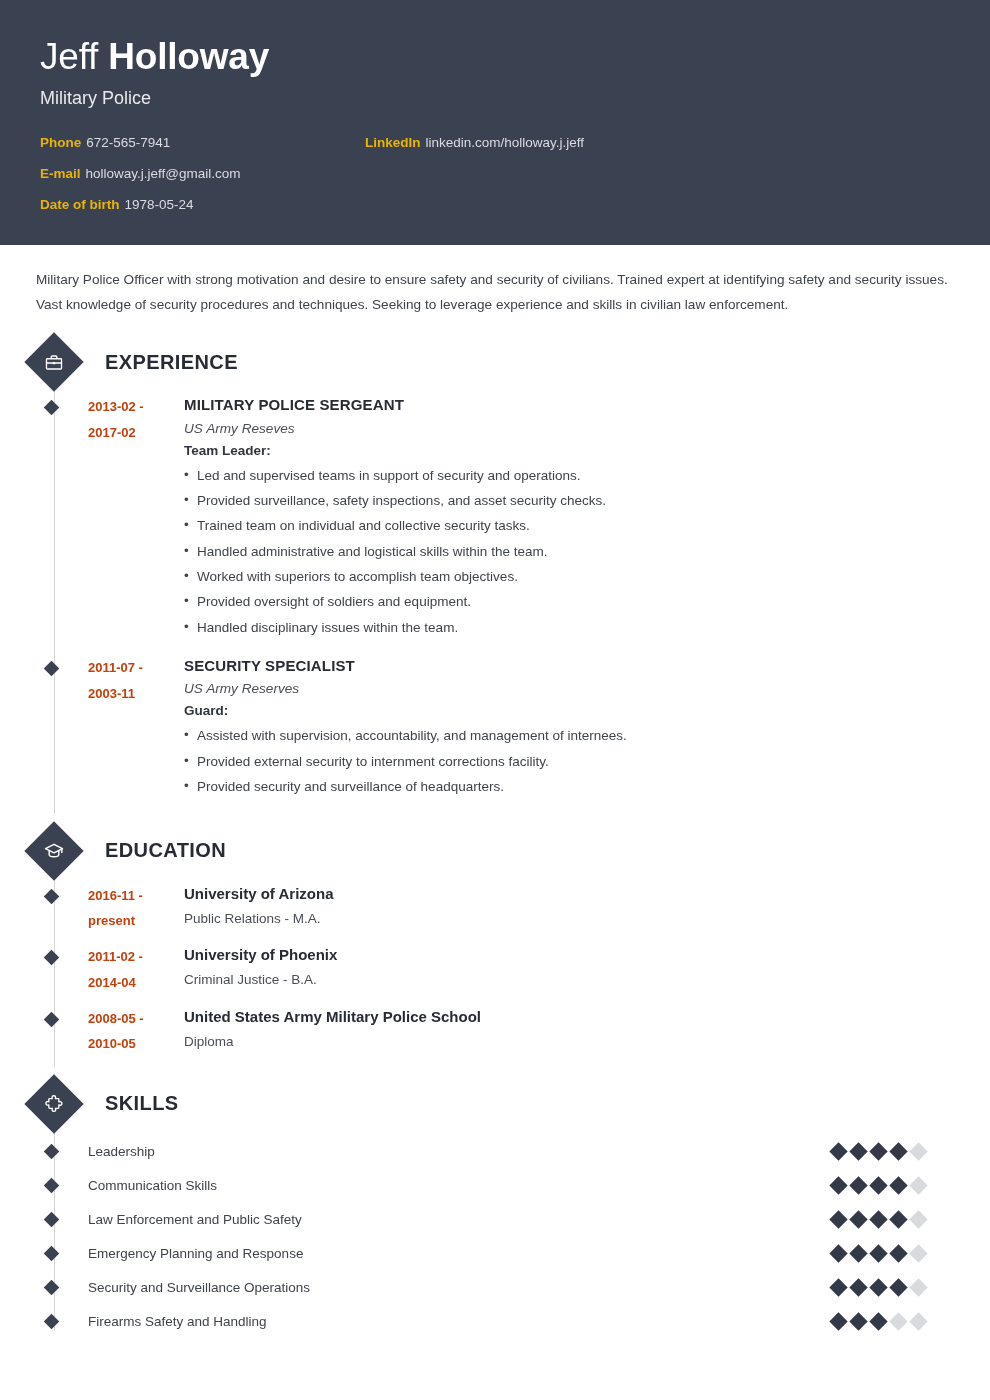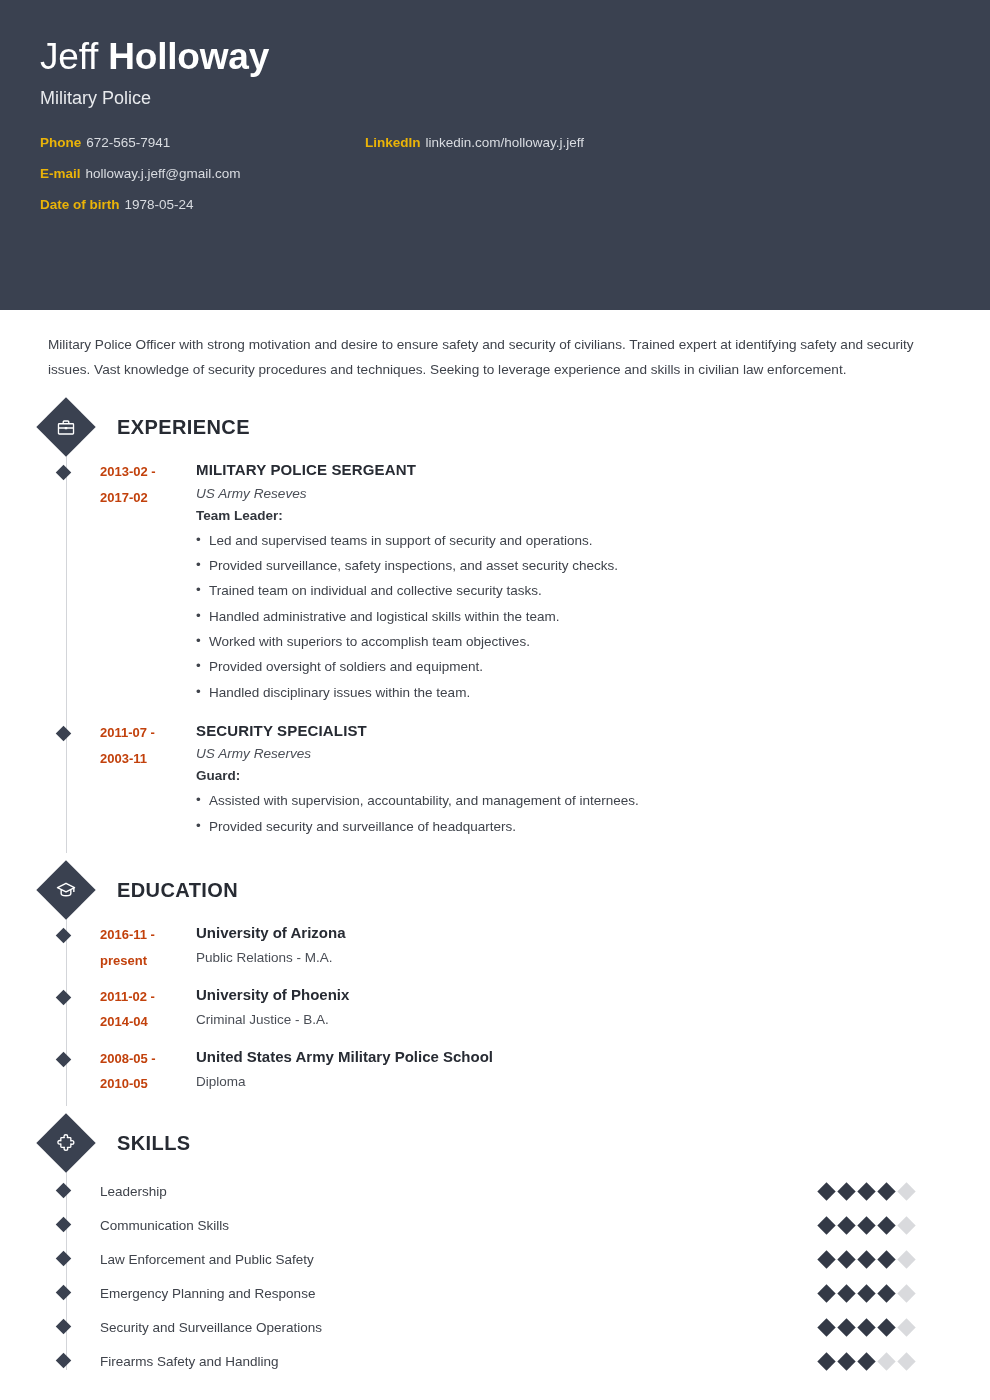--- a/index.html
+++ b/index.html
@@ -17,21 +17,21 @@
     width: 990px;
     height: 1400px;
     background: #ffffff;
     overflow: hidden;
   }
 
   
   .header {
     background: #3a4150;
     padding: 36px 40px 26px 40px;
-    height: 310px;
+    height: 245px;
   }
   .name {
     color: #ffffff;
     font-size: 37px;
     line-height: 1.15;
     letter-spacing: -0.2px;
     font-weight: 300;
     margin-bottom: 9px;
   }
   .name .surname { font-weight: 700; }
@@ -58,21 +58,21 @@
     margin-bottom: 16px;
     white-space: nowrap;
   }
   .contact-row .lbl {
     color: #eab308;
     font-weight: 700;
     margin-right: 5px;
   }
 
   
-  .body-wrap { padding: 0 40px; }
+  .body-wrap { padding: 0 28px; }
 
   .summary {
     font-size: 13.6px;
     line-height: 1.85;
     color: #3f434b;
     padding: 22px 8px 8px 8px;
   }
 
   
   .section { position: relative; }
@@ -321,20 +321,21 @@
           <div class="tl-date">
             <div>2011-07 -</div>
             <div>2003-11</div>
           </div>
           <div class="tl-content">
             <div class="job-pos">SECURITY SPECIALIST</div>
             <div class="job-company">US Army Reserves</div>
             <div class="job-role">Guard:</div>
             <ul class="bullets">
               <li>Assisted with supervision, accountability, and management of internees.</li>
+              <li>Provided external security to internment corrections facility.</li>
               <li>Provided security and surveillance of headquarters.</li>
             </ul>
           </div>
         </div>
 
       </div>
     </div>
 
     <div class="section">
       <div class="section-head">

